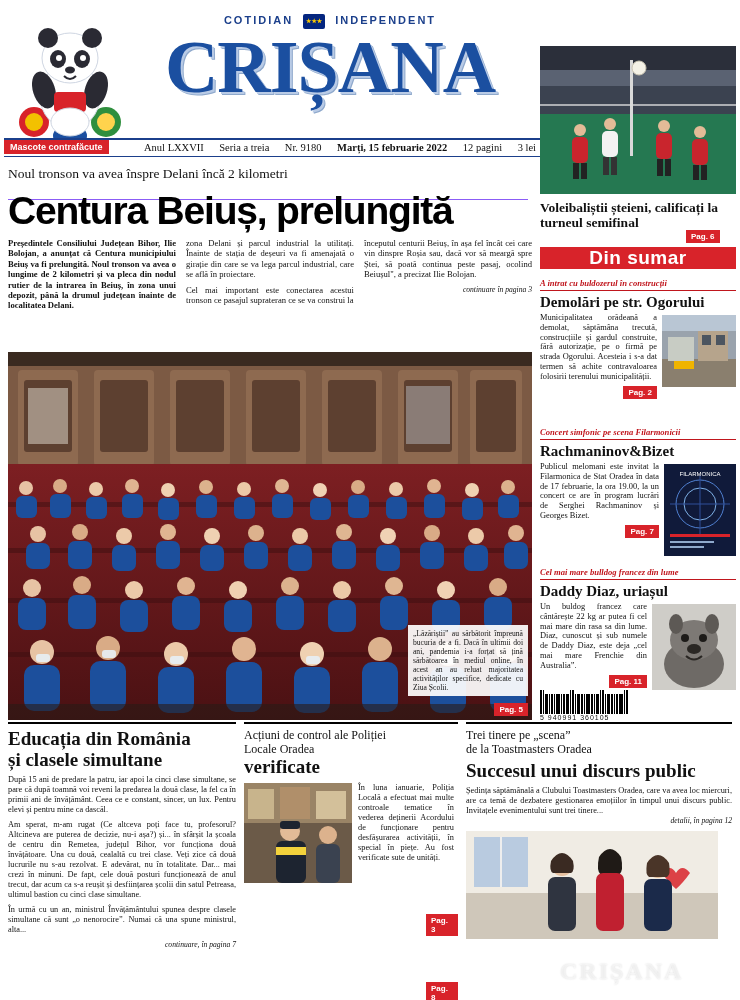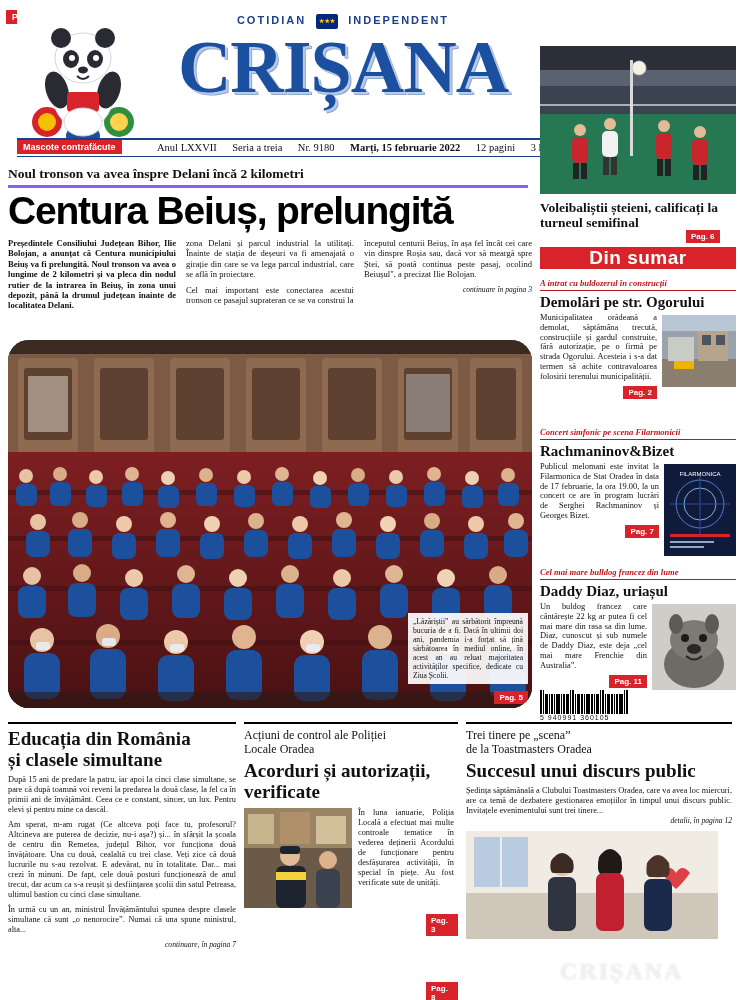--- a/index.html
+++ b/index.html
@@ -16,21 +16,21 @@
 
   
   .pag-badge {
     background:#d8232a; color:#fff; font-family:"Liberation Sans", sans-serif;
     font-size:8.5px; font-weight:bold; padding:2px 6px; display:inline-block;
     letter-spacing:.2px;
   }
 
   
   .masthead {
-    position:absolute; left:17px; top:0; width:536px; height:160px;
+    position:absolute; left:4px; top:0; width:536px; height:160px;
     background:#ffffff;
   }
   .mascot {
     position:absolute; left:6px; top:18px; width:120px; height:130px;
   }
   .nameplate {
     position:absolute; left:120px; top:6px; width:412px; text-align:center;
   }
   .cotidian {
     font-family:"Liberation Sans", sans-serif; font-size:11px; font-weight:bold;
@@ -61,41 +61,41 @@
   }
   .issue-line {
     position:absolute; left:140px; top:142px; width:392px;
     font-family:"Liberation Serif", serif; font-size:10.5px; color:#111;
     display:flex; justify-content:space-between;gap:8px;
   }
 
   
   .kicker {
     position:absolute; left:8px; top:166px; width:520px;
-    font-family:"Liberation Serif", serif; font-weight:bold; font-size:13.5px;
-    border-bottom:3px solid #8b5cf6; padding-bottom:3px;
+    font-family:"Liberation Serif", serif; font-weight:normal; font-size:13.5px;
+    border-bottom:1px solid #8b5cf6; padding-bottom:17px;
   }
   .main-head {
     position:absolute; left:8px; top:190px; width:524px;
     font-family:"Liberation Sans", sans-serif; font-weight:bold;
     font-size:39px; line-height:42px; letter-spacing:-1.2px; color:#000;
   }
   .lede {
     position:absolute; left:8px; top:238px; width:524px; height:102px;
     display:flex; gap:10px;
   }
   .lede .col { width:168px; font-size:8.6px; line-height:10.4px; text-align:justify; }
   .lede .col p { margin:0 0 5px 0; }
   .lede .col b { font-weight:bold; }
   .cont-note { text-align:right; font-style:italic; font-size:7.6px; }
 
   
   .big-photo {
-    position:absolute; left:8px; top:340px; width:524px; height:368px;
-    overflow:hidden; background:#22c55e;border-radius:21px;
+    position:absolute; left:8px; top:352px; width:524px; height:368px;
+    overflow:hidden; background:#22c55e;
   }
   .caption-box {
     position:absolute; right:4px; bottom:24px; width:120px;
     background:rgba(255,255,255,.92); font-size:7.6px; line-height:9px;
     padding:4px 5px; text-align:justify;
   }
   .pag-float {
     position:absolute; background:#d8232a; color:#fff;
     font-family:"Liberation Sans", sans-serif; font-size:8px; font-weight:bold;
     padding:2px 5px;
@@ -541,21 +541,20 @@
         <p>După 15 ani de predare la patru, iar apoi la cinci clase simultane, se pare că după toamnă voi reveni la predarea la două clase, la fel ca în primii ani de învățământ. Ceea ce e constant, sincer, un lux. Pentru elevi și pentru mine ca dascăl.</p>
         <p>Am sperat, m-am rugat (Ce altceva poți face tu, profesorul? Altcineva are puterea de decizie, nu-i așa?) și... în sfârșit la școala de centru din Remetea, județul Bihor, vor funcționa două învățătoare. Una cu două, cealaltă cu trei clase. Veți zice că două lucrurile nu s-au rezolvat. E adevărat, nu în totalitate. Dar... mai crezi în minuni. De fapt, cele două posturi funcționează de anul trecut, dar acum ca s-a reușit și desființarea școlii din satul Petreasa, ultimul bastion cu cinci clase simultane.</p>
         <p>În urmă cu un an, ministrul Învățământului spunea despre clasele simultane că sunt „o nenorocire”. Numai că una spune ministrul, alta...</p>
       </div>
       <div class="b-cont">continuare, în pagina 7</div>
     </div>
 
     <div class="bcol b2">
       <div class="b-sub">Acțiuni de control ale Poliției</div>
       <div class="b-sub">Locale Oradea</div>
-      <div class="b-head" style="margin-top:4px;">Acorduri și autorizații,</div>
       <div class="b-head">verificate</div>
 
       <div style="display:flex;gap:6px;margin-top:6px;">
         <div class="photo" style="width:108px;height:100px;">
           <svg width="108" height="100" viewBox="0 0 108 100">
             <rect width="108" height="100" fill="#7e6a55"></rect>
             <rect x="0" y="0" width="108" height="40" fill="#9a8466"></rect>
             <rect x="4" y="6" width="26" height="30" fill="#c8b48c"></rect>
             <rect x="36" y="4" width="30" height="32" fill="#b08f6a"></rect>
             <rect x="72" y="8" width="30" height="28" fill="#d3c09a"></rect>

